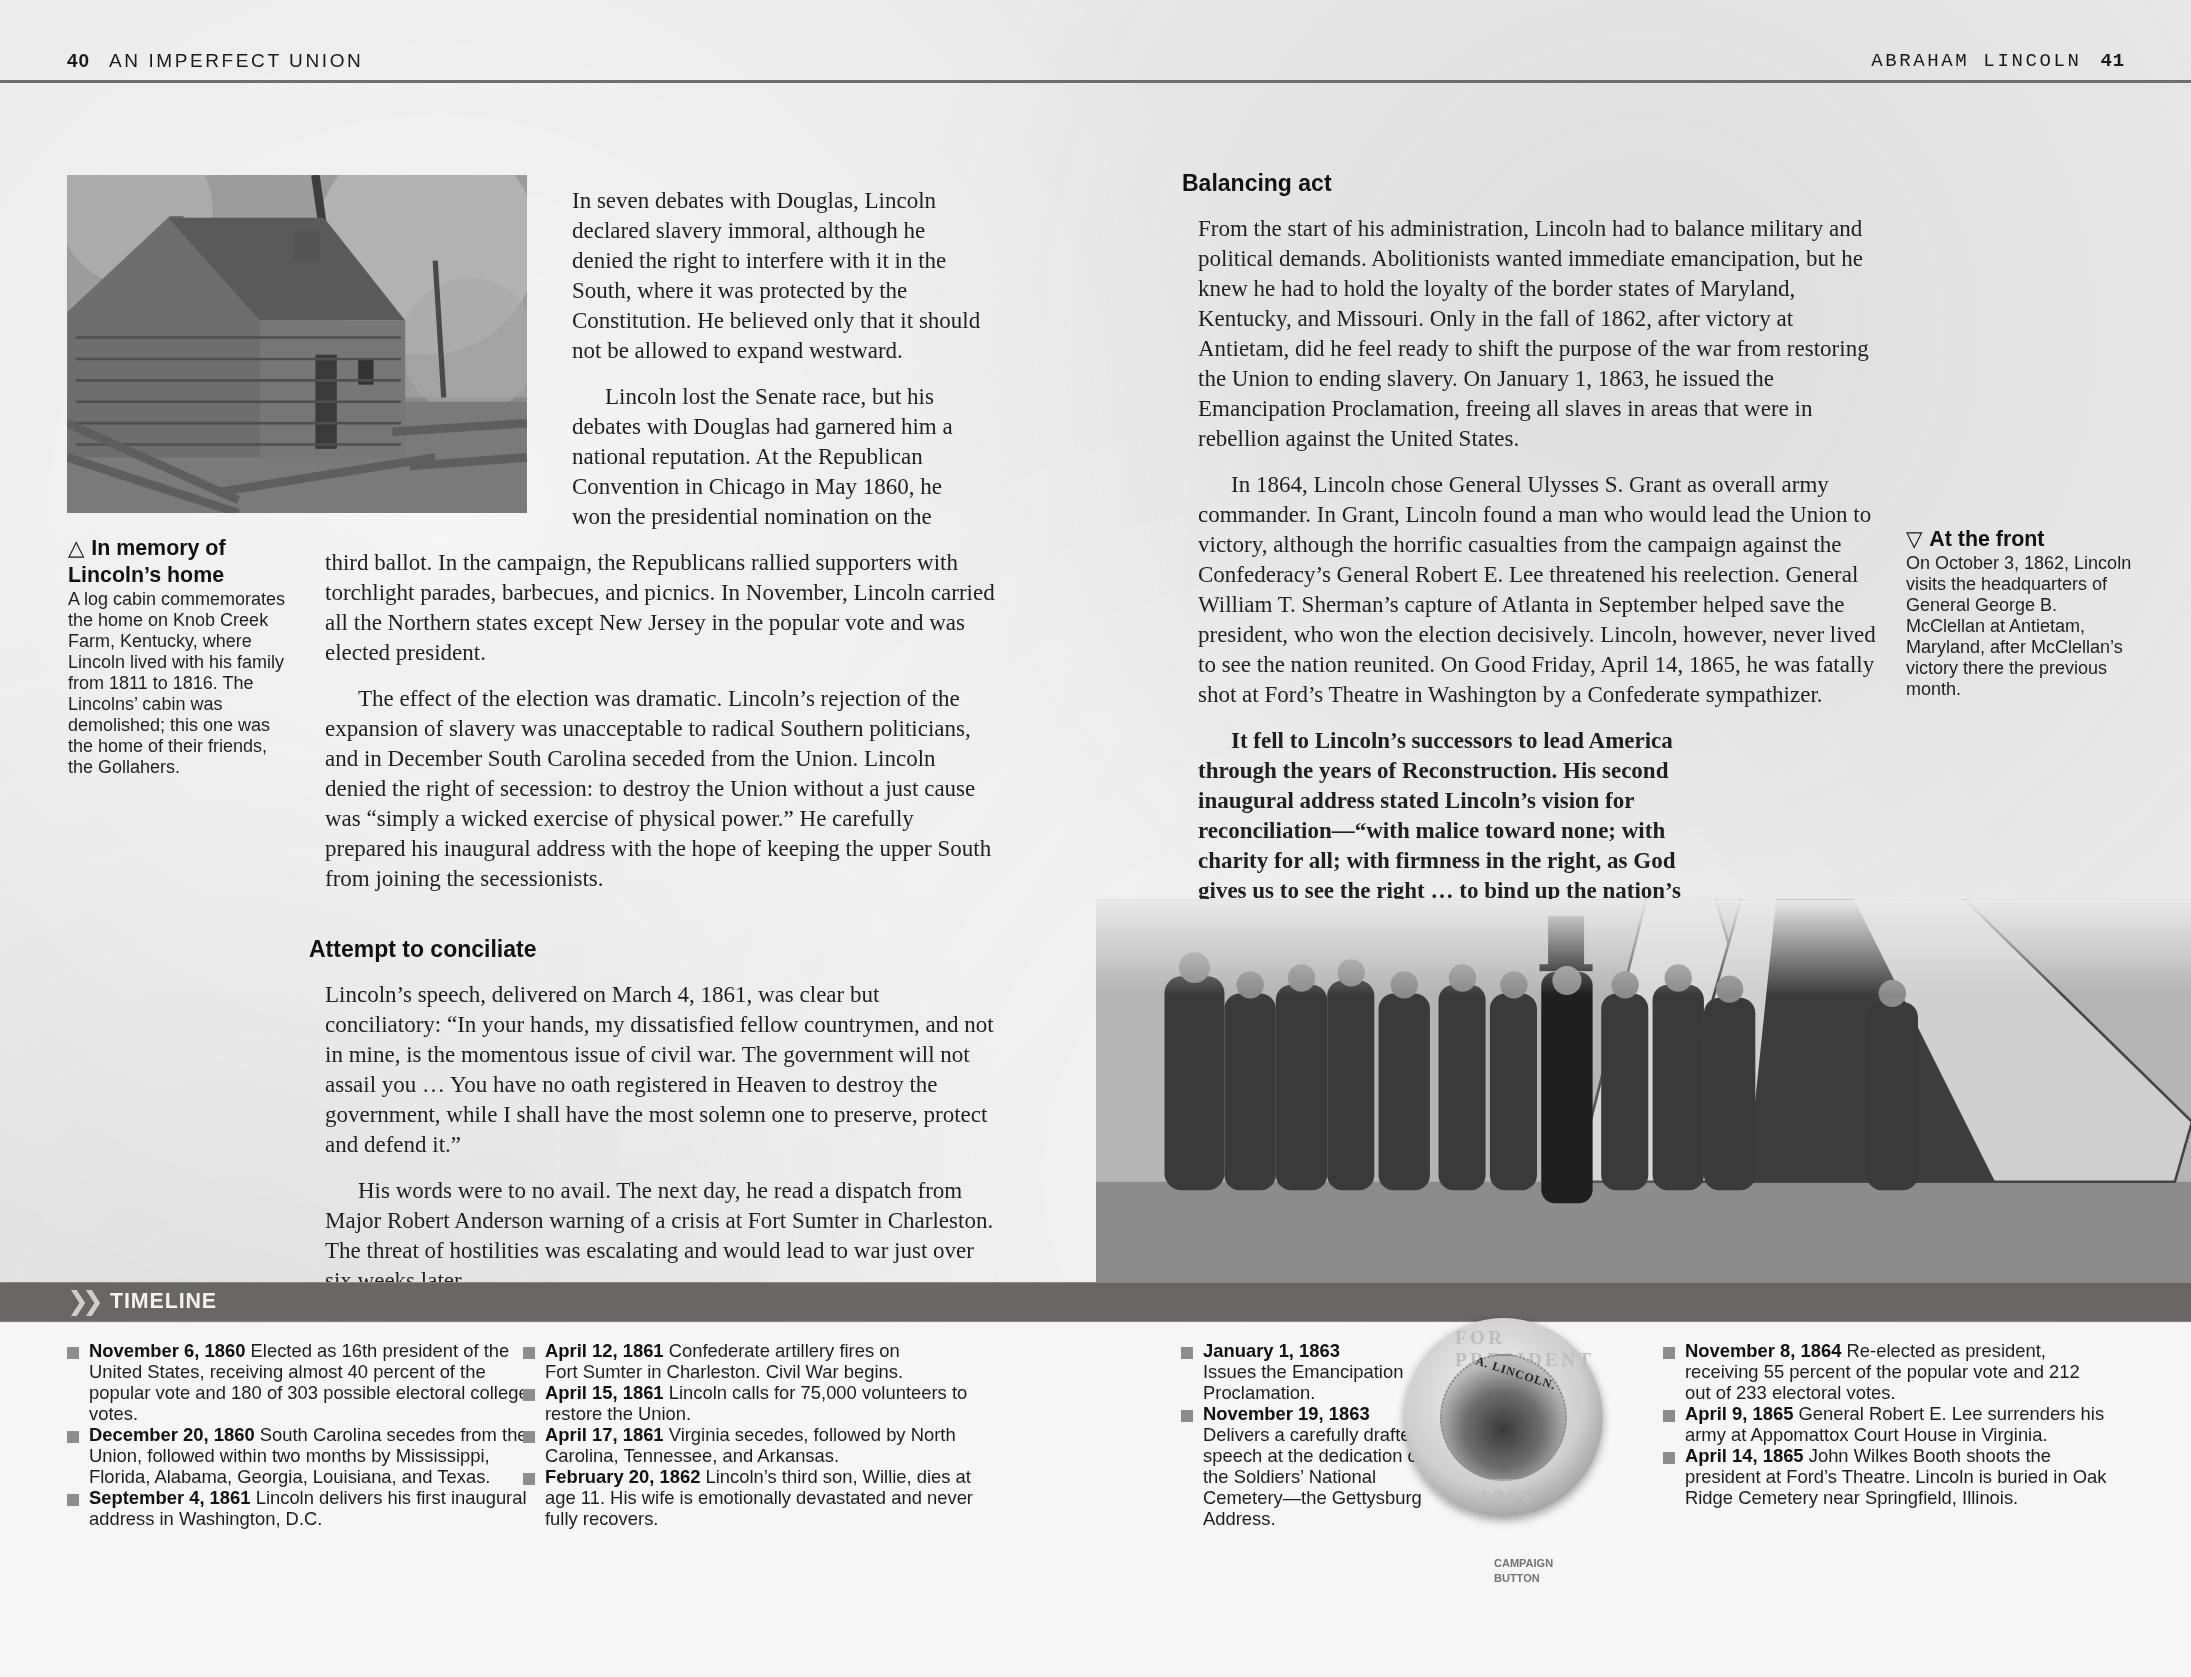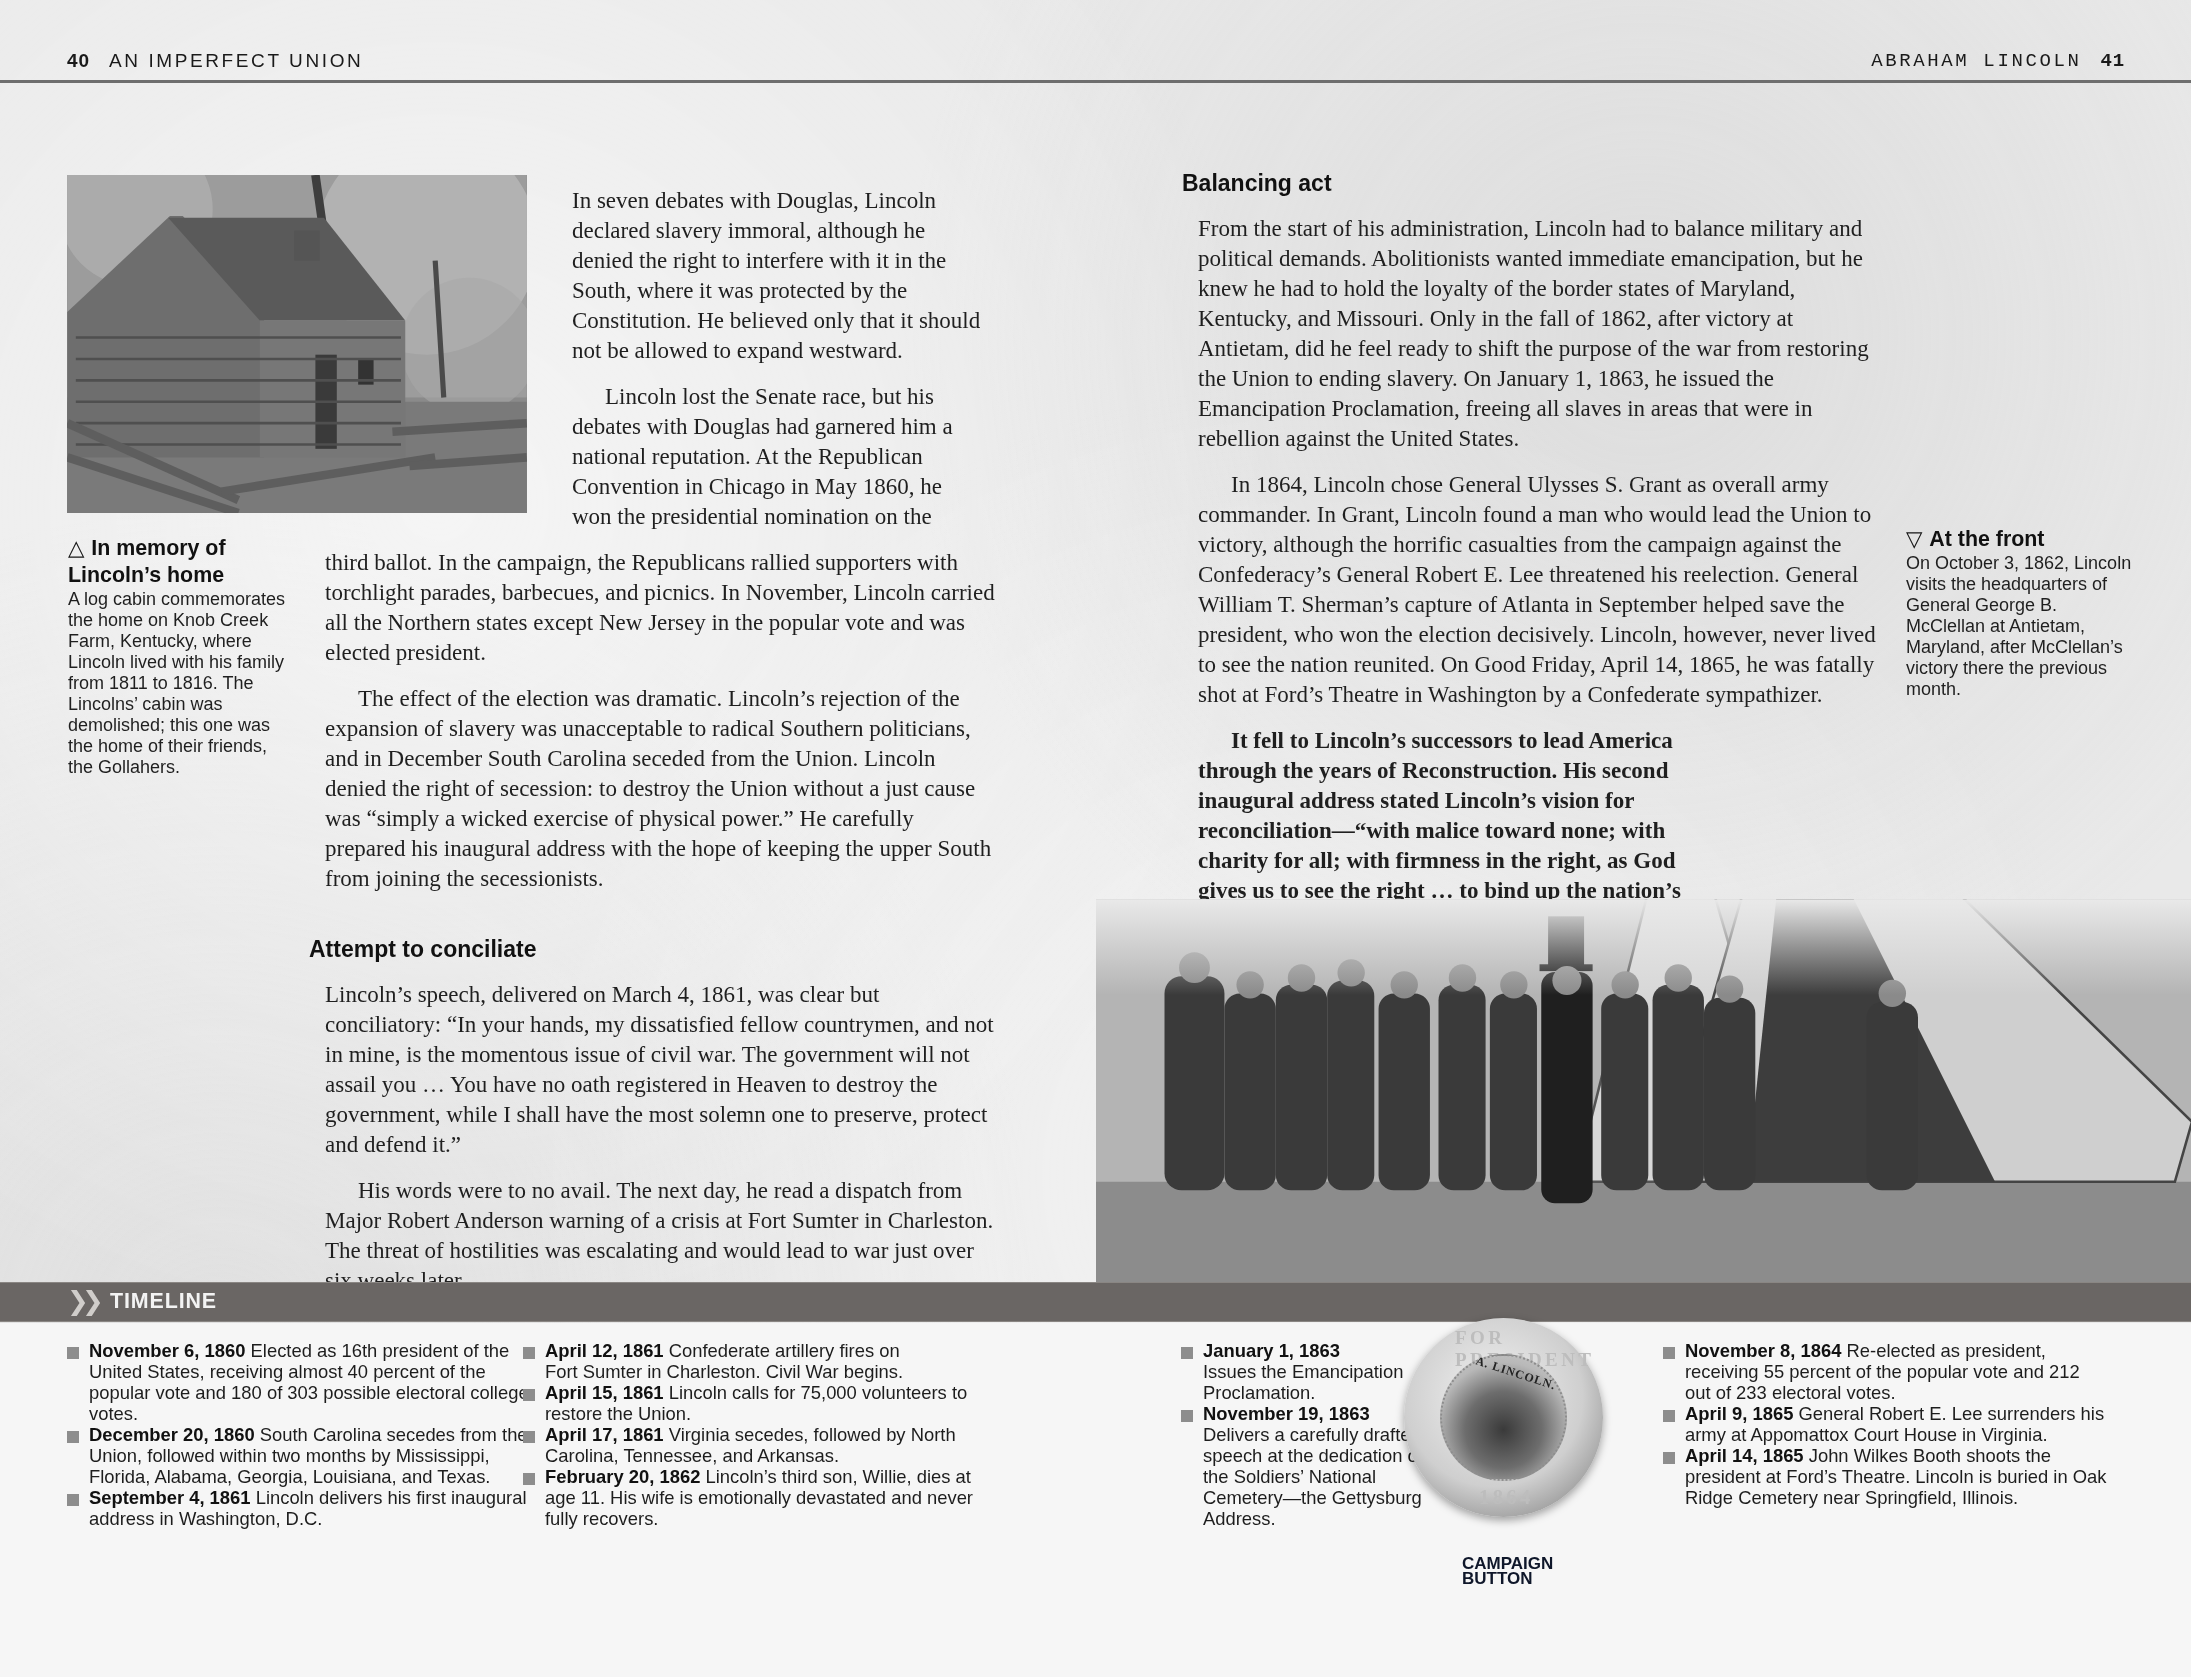--- a/index.html
+++ b/index.html
@@ -49,21 +49,21 @@
   #button-wrap { position:absolute; left:1404px; top:1318px; width:199px; height:199px; border-radius:50%;
     background:radial-gradient(circle at 45% 40%, #f2f2f2 0%, #cfcfcf 55%, #9b9b9b 80%, #d8d8d8 100%);
     box-shadow:0 3.4px 8.6px rgba(0,0,0,0.35); }
   #button-wrap .inner { position:absolute; left:36px; top:36px; width:127px; height:127px; border-radius:50%;
     background:radial-gradient(circle at 50% 60%, #3a3a3a 0%, #6d6d6d 40%, #b8b8b8 70%, #d0d0d0 100%);
     border:2.6px dotted #8d8d8d; box-sizing:border-box; }
   #button-wrap .ring-text { position:absolute; font-family:"Liberation Serif", serif; font-weight:bold; color:#bdbdbd; font-size:19px; letter-spacing:3.4px; }
   #button-wrap .top-text { left:51px; top:8.6px; }
   #button-wrap .bot-text { left:75px; top:168px; font-size:20.5px; }
   #button-wrap .name-text { position:absolute; left:70px; top:48px; font-family:"Liberation Serif", serif; font-weight:bold; font-size:12px; color:#222; letter-spacing:0.9px; transform:rotate(18deg); }
-  #button-caption { position:absolute; left:1462px; top:1556px; font-family:"Liberation Sans", sans-serif; font-weight:bold; font-size:17px; line-height:15.4px; color:#0f172a; }
+  #button-caption { position:absolute; left:1494px; top:1556px; font-family:"Liberation Sans", sans-serif; font-weight:bold; font-size:11px; line-height:15.4px; color:#737373; }
 </style>
 </head>
 <body>
 
 <div class="running-head" id="rh-left">
   <span class="num">40</span><span>AN IMPERFECT UNION</span>
 </div>
 <div class="running-head" id="rh-right">
   <span>ABRAHAM LINCOLN</span><span class="num">41</span>
 </div>

